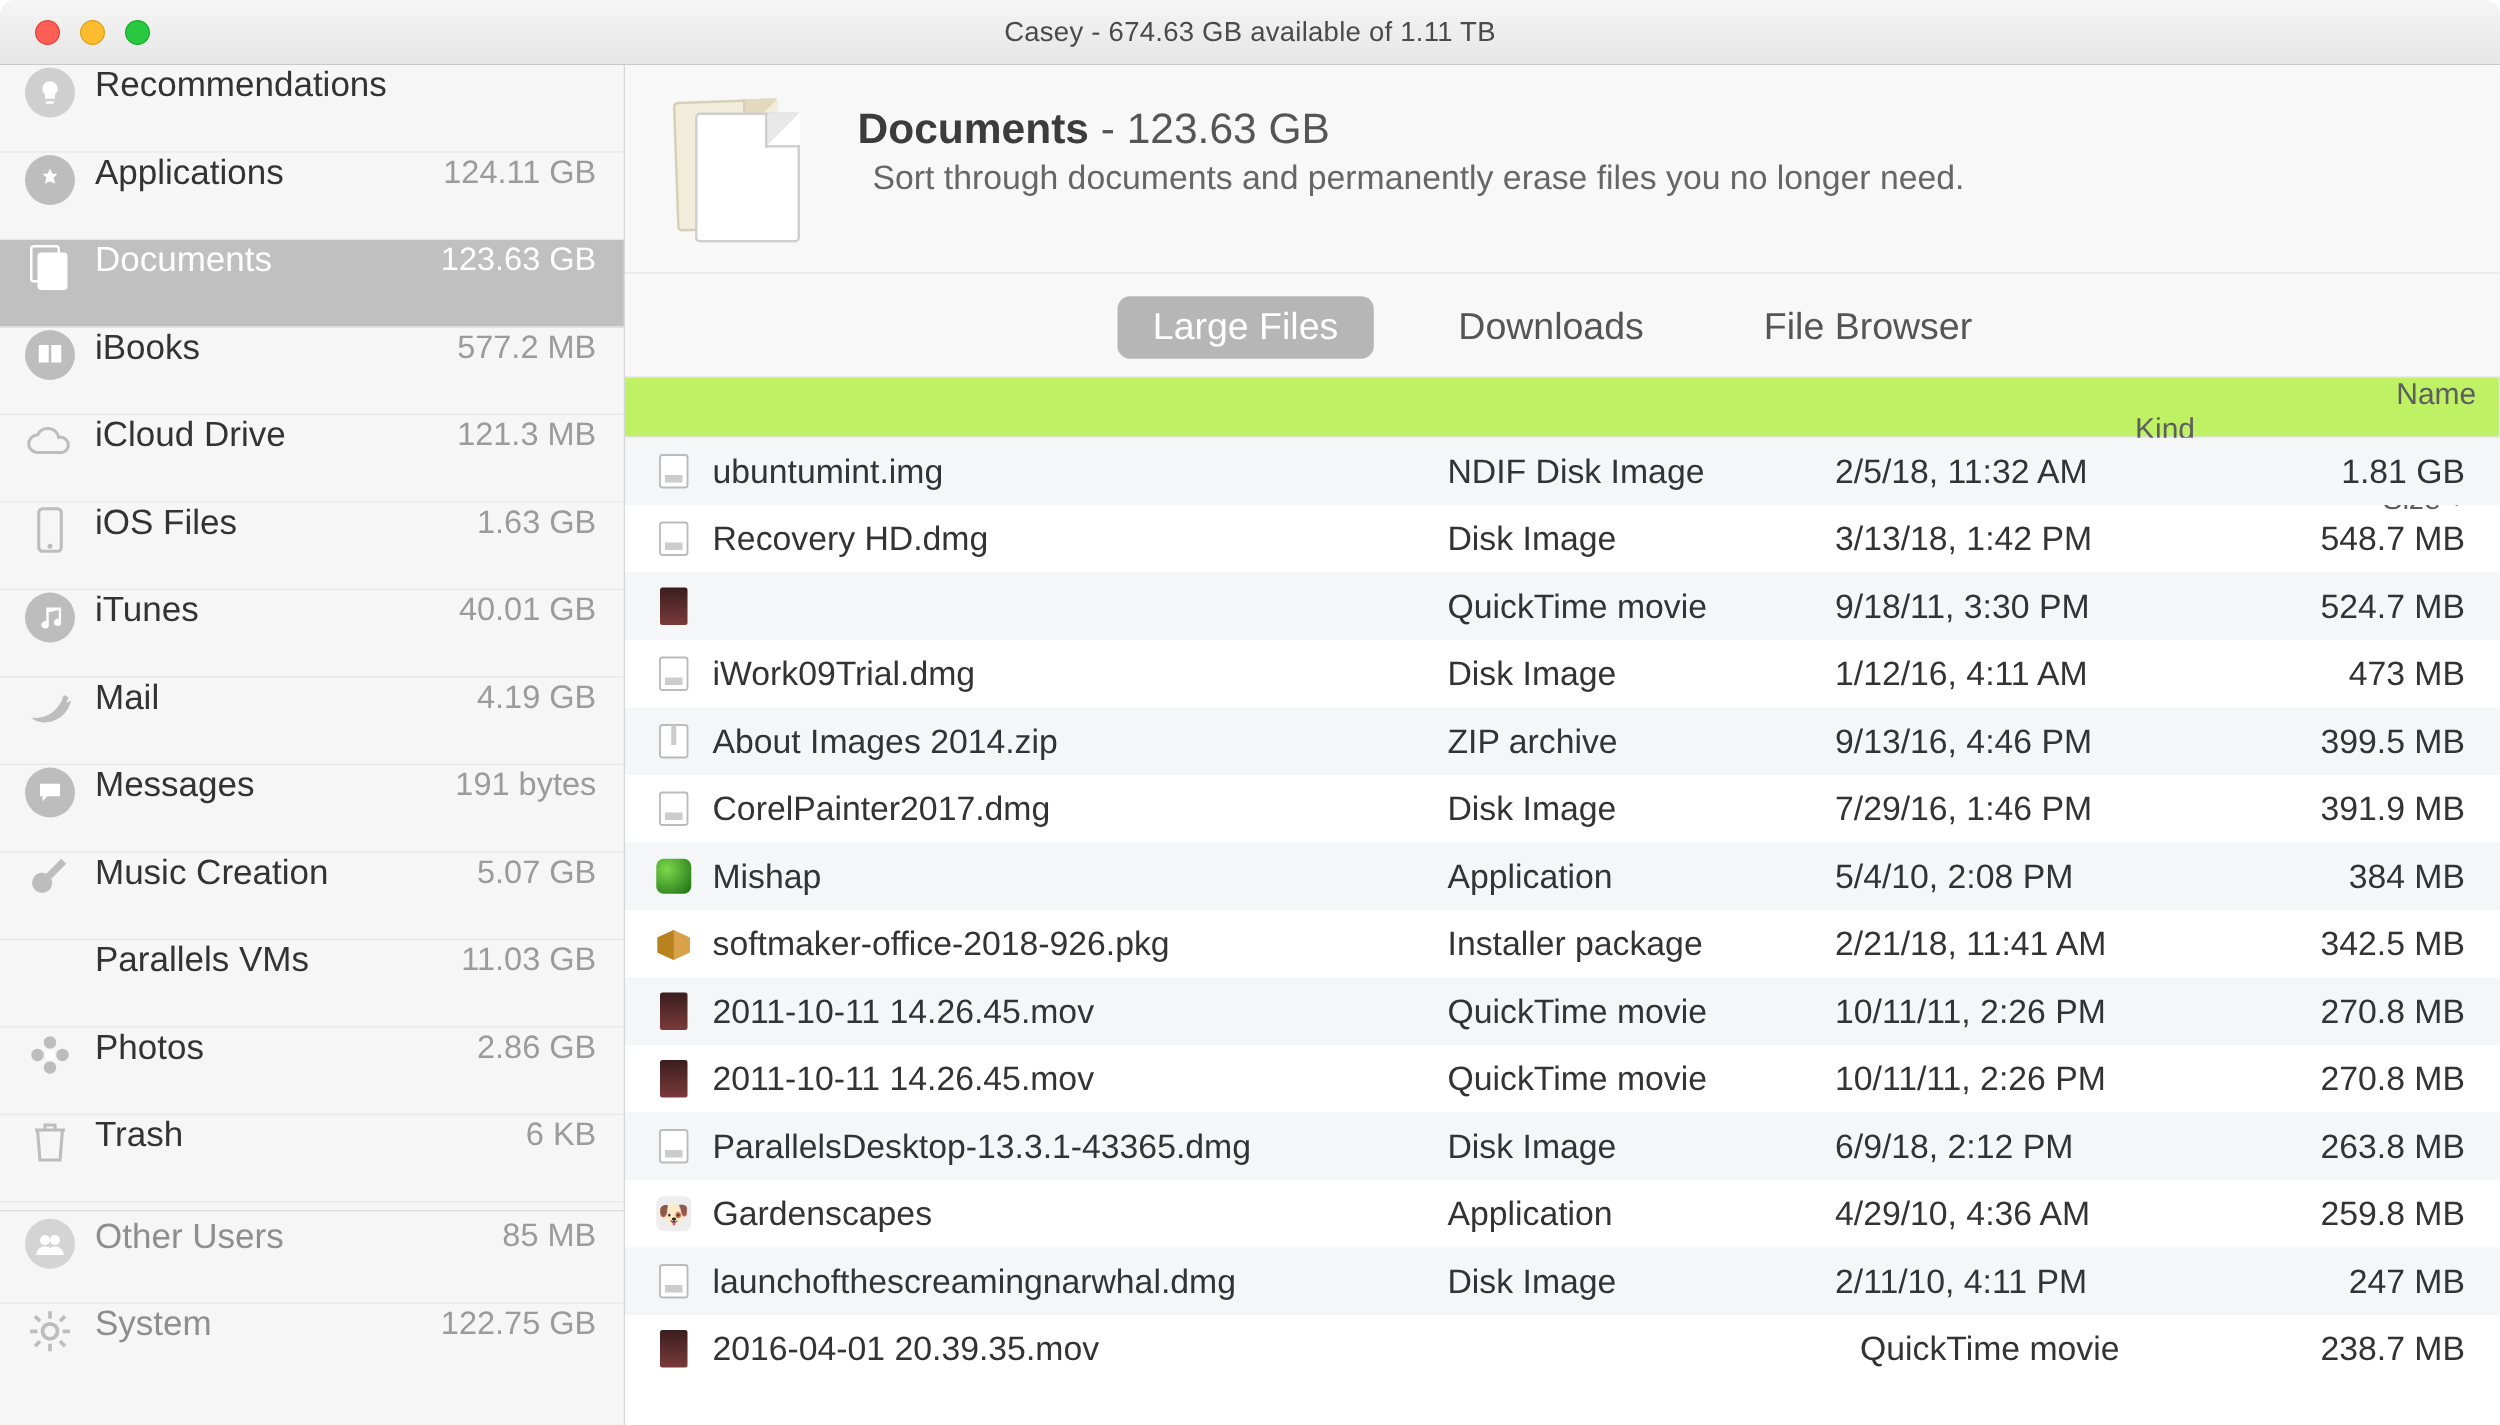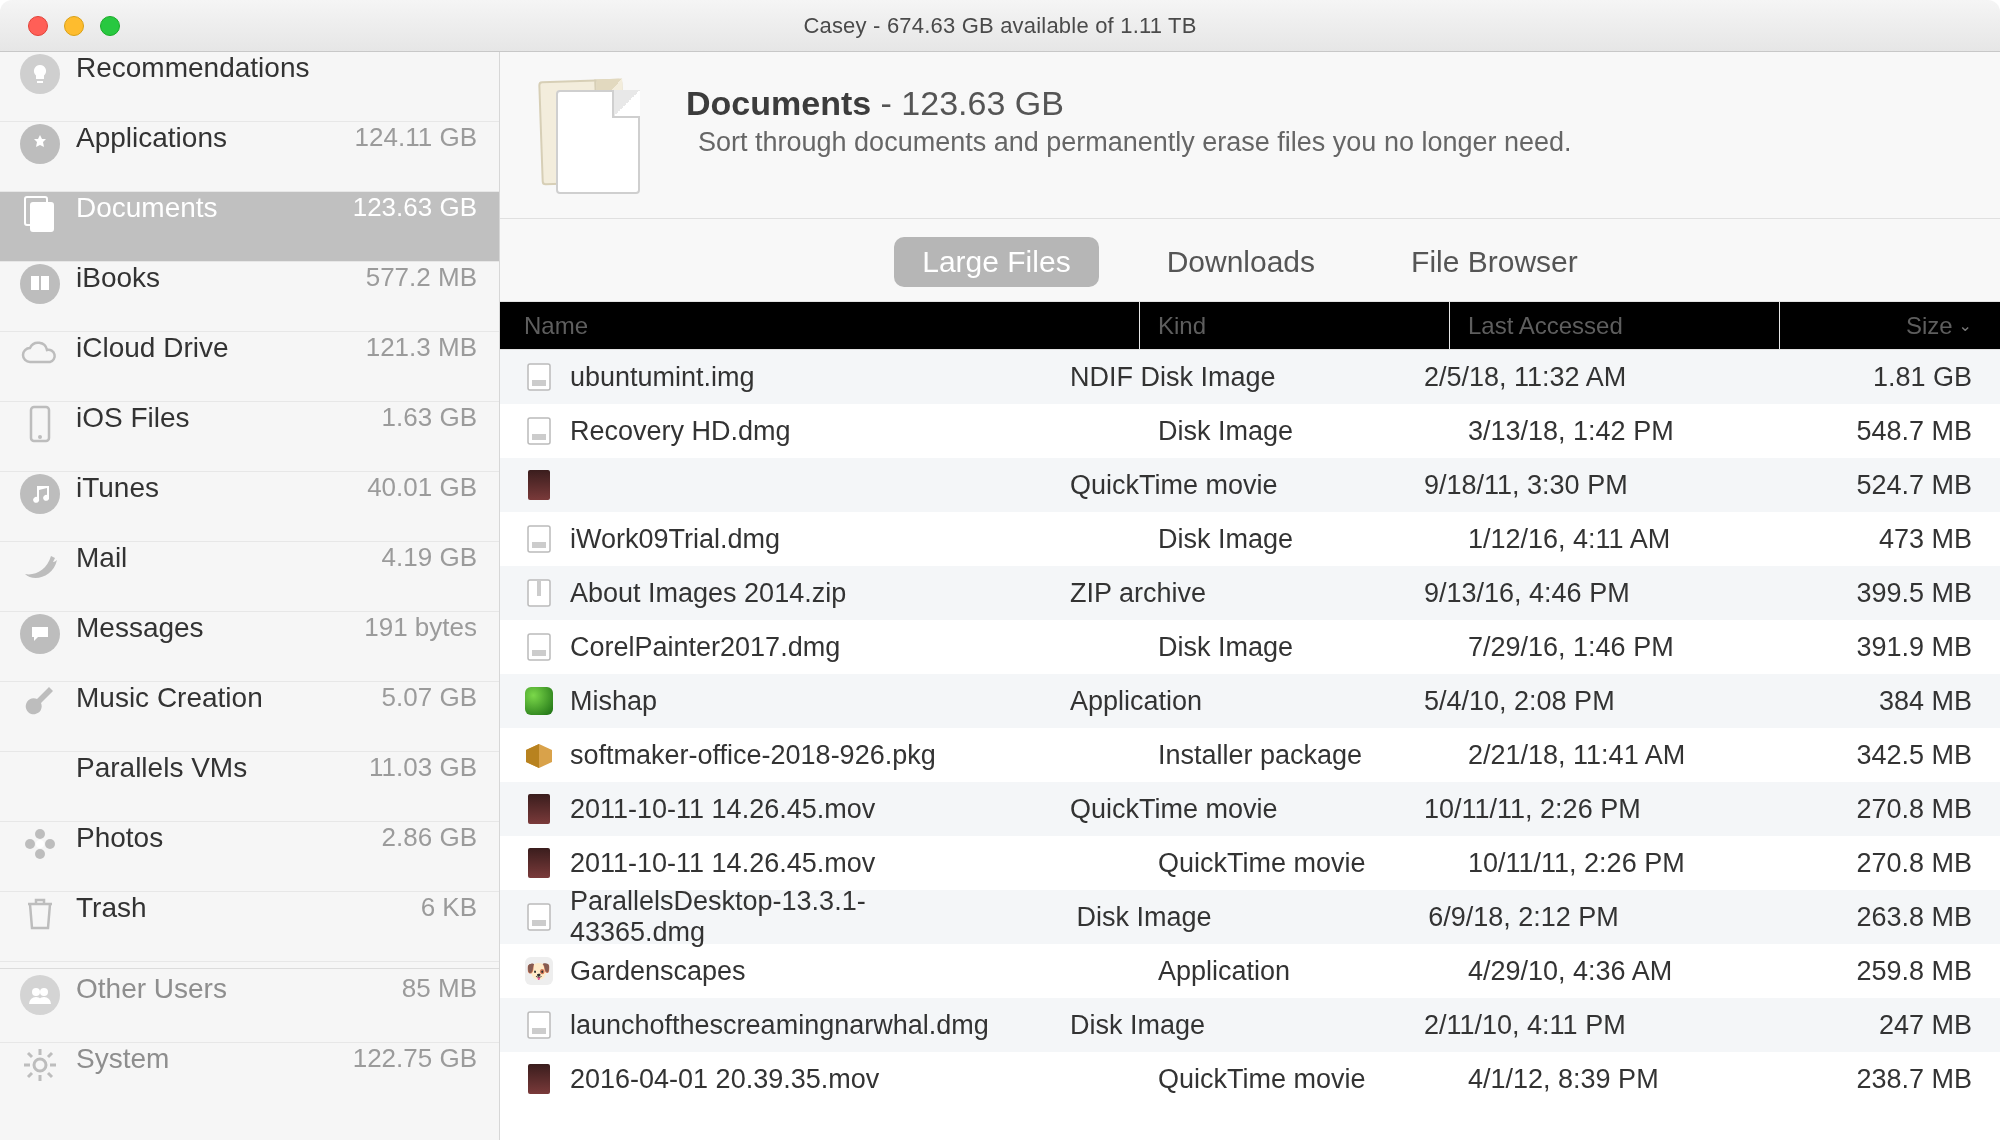--- a/index.html
+++ b/index.html
@@ -43,32 +43,32 @@
   .header-text { padding-top:4px; }
   .header-title { font-size:34px; font-weight:600; color:#3c3c3c; }
   .header-title .sz-part { font-weight:400; color:#555; }
   .header-sub { font-size:27px; color:#666; margin-top:4px;margin-left:12px; }
 
   .tabs-row { display:flex; justify-content:center; gap:40px; padding:18px 0 14px; background:#f8f8f8; border-bottom:1px solid #e3e3e3; }
   .tab { font-size:30px; color:#555; padding:8px 28px; border-radius:10px; }
   .tab.active { background:#b6b6b6; color:#fff; }
 
   
-  .table-header { display:flex; align-items:center; height:48px; font-size:24px; color:#5e5e5e; border-bottom:1px solid #e2e2e2; background:#000000; }
+  .table-header { display:flex; align-items:flex-end; height:48px; font-size:24px; color:#5e5e5e; border-bottom:1px solid #e2e2e2; background:#bef264;flex-direction:column; }
   .th { padding:0 18px; border-right:1px solid #e6e6e6; height:100%; display:flex; align-items:center; }
   .th:last-child { border-right:none; }
   .col-name { flex:1 1 auto; padding-left:24px; }
   .col-kind { width:310px; }
   .col-last { width:330px; }
   .col-size { width:220px; justify-content:flex-end; padding-right:28px; }
   .sort-caret { margin-left:6px; font-size:16px; color:#777; }
 
   .rows { flex:1; overflow:auto; }
   .row { display:flex; align-items:center; height:54px; font-size:27px; color:#333; }
-  .row.alt { background:#f4f6f8;gap:44px; }
+  .row.alt { background:#f4f6f8; }
   .cell { padding:0 18px; }
   .cell.name { flex:1 1 auto; display:flex; align-items:center; gap:16px; padding-left:24px; }
   .cell.kind { width:310px; }
   .cell.last { width:330px; }
   .cell.size { width:220px; text-align:right; padding-right:28px; }
   .file-icon { width:30px; height:34px; display:flex; align-items:center; justify-content:center; flex:0 0 auto; }
 
   
   svg { display:block; }
   .round { width:40px; height:40px; border-radius:50%; background:#bdbdbd; display:flex; align-items:center; justify-content:center; color:#fff; }
@@ -456,18 +456,17 @@
     <div class="cell size">247 MB</div>
         </div>
         <div class="row">
     <div class="cell name">
       <span class="file-icon">
               <div style="width:22px;height:30px;background:linear-gradient(#3a1d1d,#7a3a3a);border-radius:2px;"></div>
             </span>
       <span>2016-04-01 20.39.35.mov</span>
     </div>
     <div class="cell kind">QuickTime movie</div>
-    <div class="cell last">4/1/12, 8:39 PM</div>
     <div class="cell size">238.7 MB</div>
         </div>
       </div>
   </div>
 </div>
 
 </body></html>

